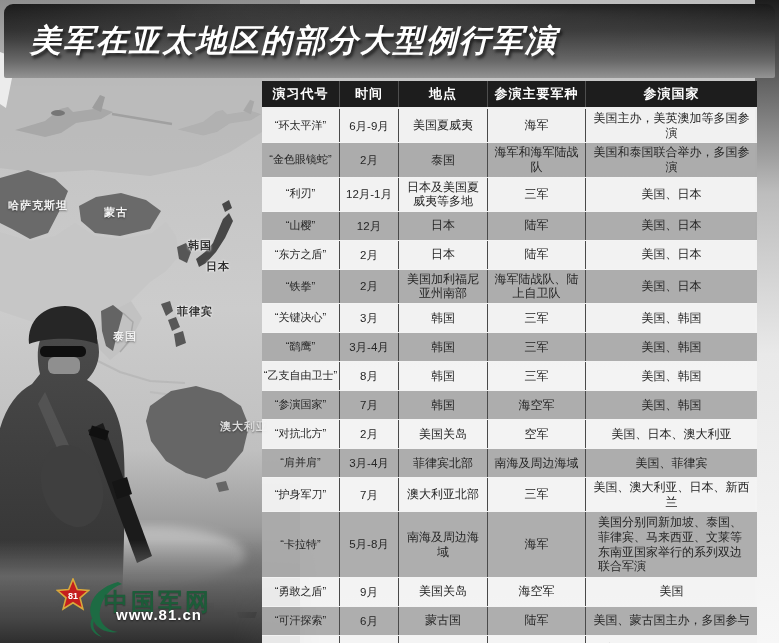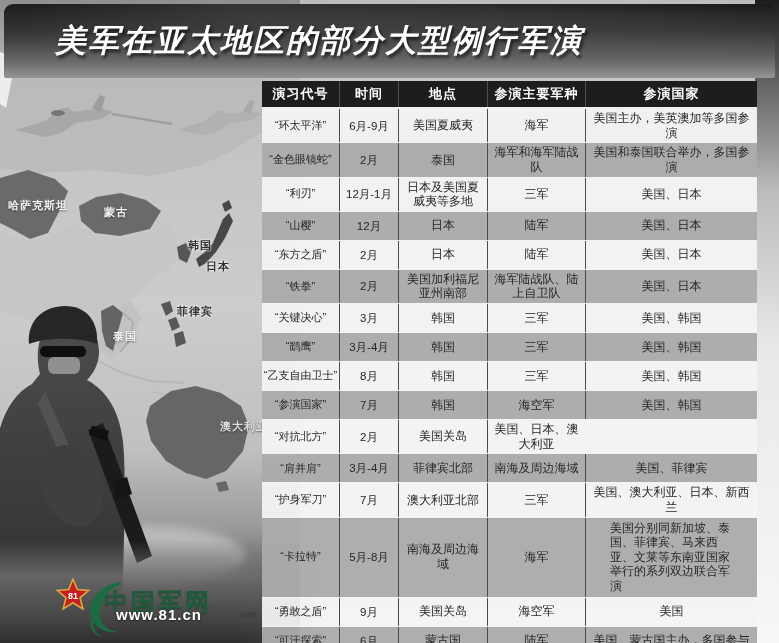--- a/index.html
+++ b/index.html
@@ -26,21 +26,21 @@
   .artwork{position:absolute;left:0;top:0;pointer-events:none;}
 
   
   .banner{
     position:absolute;left:4px;top:4px;right:4px;height:74px;
     border-radius:9px 9px 2px 2px;
     background:
       radial-gradient(ellipse at 30% 0%,rgba(255,255,255,.14),transparent 45%),
       radial-gradient(ellipse at 72% 15%,rgba(255,255,255,.10),transparent 50%),
       linear-gradient(180deg,#101010 0%,#2e2e2e 35%,#6a6a6a 78%,#949494 100%);
-    display:flex;align-items:center;padding-left:25px;
+    display:flex;align-items:center;
   }
   .banner h1{
     margin:0 0 0 26px;color:#fff;font-size:31px;font-weight:bold;font-style:italic;
     letter-spacing:2px;text-shadow:2px 3px 3px rgba(0,0,0,.6);white-space:nowrap;
   }
 
   
   .extable{position:absolute;left:262px;top:81px;width:495px;border-bottom:2px solid #909090;}
   .tr{display:grid;grid-template-columns:77px 59px 89px 98px 172px;}
   .thead{background:#1d1d1d;border-bottom:2px solid #efefef;}
@@ -49,21 +49,21 @@
     height:26px;border-left:1px solid #4e4e4e;letter-spacing:1px;
   }
   .th:first-child{border-left:none;}
   .td{
     font-size:12px;color:#262626;display:flex;align-items:center;justify-content:center;
     text-align:center;min-height:28px;padding:2px 3px;box-sizing:border-box;
     border-left:1px solid #4a4a4a;line-height:1.22;
   }
   .td:first-child{border-left:none;font-size:11px;white-space:nowrap;}
   .td:nth-child(2){font-size:11.5px;white-space:nowrap;}
-  .td.long{justify-content:flex-start;text-align:left;padding:3px 24px;}
+  .td.long{justify-content:flex-start;text-align:left;padding:3px 12px;}
   .tr.light{background:rgba(243,243,243,.94);}
   .tr.gray{background:rgba(171,171,171,.96);border-top:1px solid rgba(255,255,255,.85);border-bottom:1px solid rgba(255,255,255,.85);}
 
   
   .map-label{position:absolute;font-size:11px;font-weight:bold;letter-spacing:1px;white-space:nowrap;}
   .lab-light{color:#f3f3f3;text-shadow:0 1px 2px rgba(0,0,0,.45);}
   .lab-dark{color:#2d2d2d;text-shadow:0 0 3px rgba(255,255,255,.9),0 0 2px rgba(255,255,255,.9);}
   .lab-kazakhstan{left:8px;top:198px;}
   .lab-mongolia{left:104px;top:205px;text-align:center;}
   .lab-korea{left:188px;top:238px;}
@@ -274,20 +274,21 @@
           <div class="td">“参演国家”</div>
           <div class="td">7月</div>
           <div class="td">韩国</div>
           <div class="td">海空军</div>
           <div class="td">美国、韩国</div>
         </div>
         <div class="tr light">
           <div class="td">“对抗北方”</div>
           <div class="td">2月</div>
           <div class="td">美国关岛</div>
+          <div class="td">空军</div>
           <div class="td">美国、日本、澳大利亚</div>
         </div>
         <div class="tr gray">
           <div class="td">“肩并肩”</div>
           <div class="td">3月-4月</div>
           <div class="td">菲律宾北部</div>
           <div class="td">南海及周边海域</div>
           <div class="td">美国、菲律宾</div>
         </div>
         <div class="tr light">

